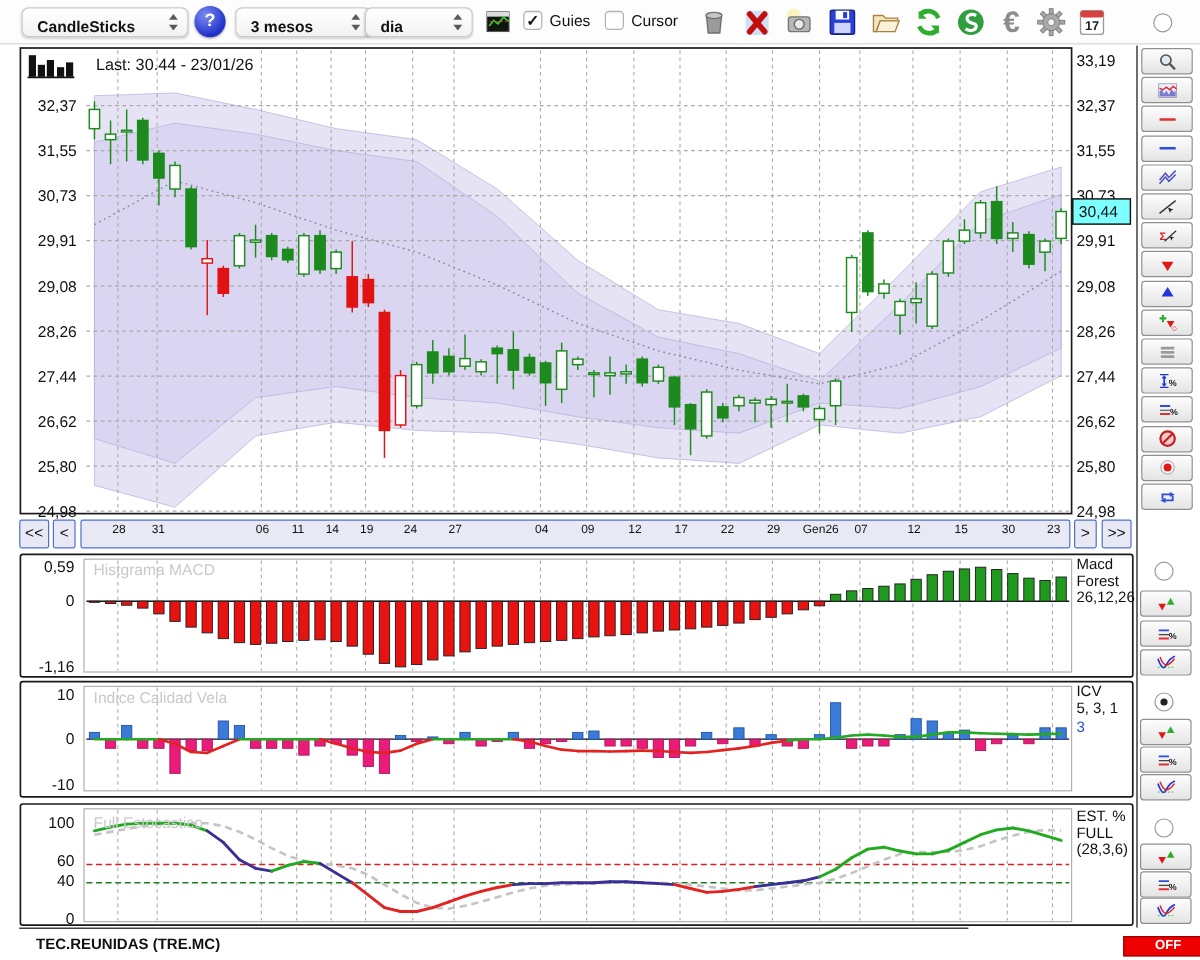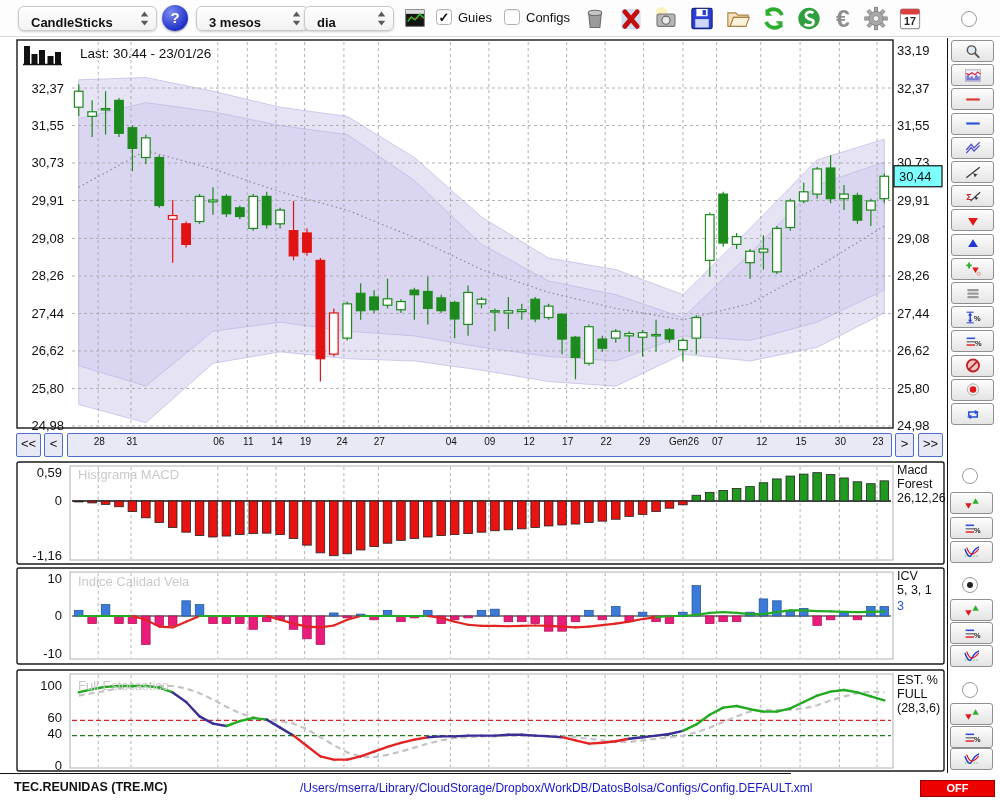--- a/index.html
+++ b/index.html
@@ -48,21 +48,21 @@
   
   .tool3d { position:absolute; left:951px; width:43px; height:22px;
     background:linear-gradient(#fdfdfd,#e4e4e4); border:1px solid #8f8f8f;
     border-radius:3px; box-shadow:inset 0 1px 0 #fff; z-index:4;
     display:flex; align-items:center; justify-content:center; }
   .tool3d svg { width:24px; height:17px; }
   #vsep { position:absolute; left:947px; top:38px; height:735px; width:0;
     border-left:1.3px solid #111; z-index:2; }
 
   
-  #statusbar { position:absolute; left:0; top:773px; width:791px; height:27px;
+  #statusbar { position:absolute; left:16px; top:773px; width:791px; height:27px;
     background:#fff; border-top:1.6px solid #111; z-index:5; }
   #ticker { position:absolute; left:14px; top:6px; font-size:12.5px; font-weight:bold; color:#111; }
   #cfgpath { position:absolute; left:300px; top:7px; width:615px; font-size:12px;
     color:#1515cc; white-space:nowrap; }
   #offbtn { position:absolute; left:920px; top:6px; width:75px; height:17px; background:#ee0000;
     border:1px solid #990000; color:#fff; font-size:11px; font-weight:bold;
     text-align:center; line-height:15px; }
 </style>
 </head>
 <body>
@@ -97,21 +97,21 @@
           <rect x="2" y="3" width="20" height="4.5" fill="#ddd"></rect>
           <path d="M4 16l4-5 4 3 5-6 5 4" stroke="#2ecc2e" fill="none" stroke-width="1.6"></path>
           <path d="M4 12h16" stroke="#d22" stroke-width="0.9" stroke-dasharray="2,1.5"></path>
         </svg></div>
     <label class="cb" style="left:436px">
       <span class="cb-box on" id="guies-box"></span>
       <span>Guies</span>
     </label>
     <label class="cb" style="left:504px">
       <span class="cb-box" id="cursor-box"></span>
-      <span>Configs</span>
+      <span>Cursor</span>
     </label>
     <div id="tb-icons">
         <div class="tbicon" style="left: 581px;"><svg viewBox="0 0 24 24">
             <path d="M6.5 8h11l-1.2 12H7.7z" fill="#9b9b9b" stroke="#6e6e6e"></path>
             <ellipse cx="12" cy="7" rx="6" ry="2.3" fill="#c6c6c6" stroke="#6e6e6e"></ellipse>
           </svg></div>
         <div class="tbicon" style="left: 617px;"><svg viewBox="0 0 24 24">
             <rect x="3.5" y="3.5" width="17" height="18" rx="2.5" fill="#cfe0f5"></rect>
             <path d="M6.5 6 L17.5 19 M17.5 6 L6.5 19" stroke="#c40e0e" stroke-width="4.2" stroke-linecap="round"></path>
           </svg></div>
@@ -899,17 +899,16 @@
         <svg viewBox="0 0 24 24">
           <path d="M2 7 C6 18 9 20 12 14 C14 10 17 6 22 4" fill="none" stroke="#2038d8" stroke-width="2"></path>
           <path d="M4.5 5 C8.5 16 13 18 21.5 7" fill="none" stroke="#e01818" stroke-width="1.6"></path>
           <line x1="2" y1="17" x2="22" y2="17" stroke="#2eae2e" stroke-width="1" stroke-dasharray="2,2"></line>
         </svg>
       </div>
     </div>
 
   <div id="statusbar">
     <span id="ticker">TEC.REUNIDAS (TRE.MC)</span>
-    <span id="cfgpath">/Users/mserra/Library/CloudStorage/Dropbox/WorkDB/DatosBolsa/Configs/Config.DEFAULT.xml</span>
     <div id="offbtn">OFF</div>
   </div>
 
 </div>
 
 </body></html>

